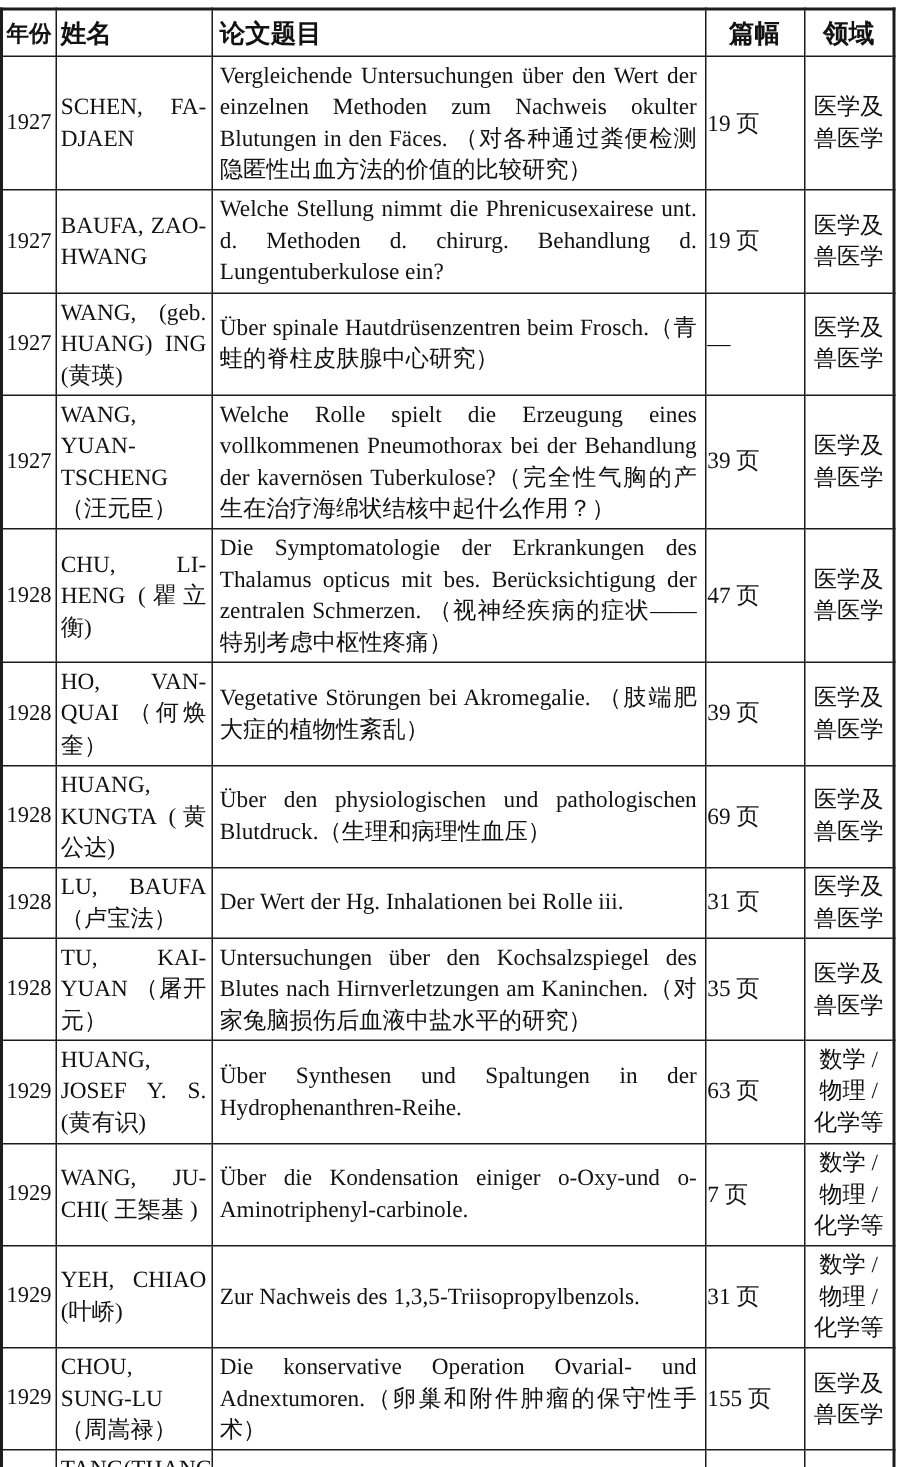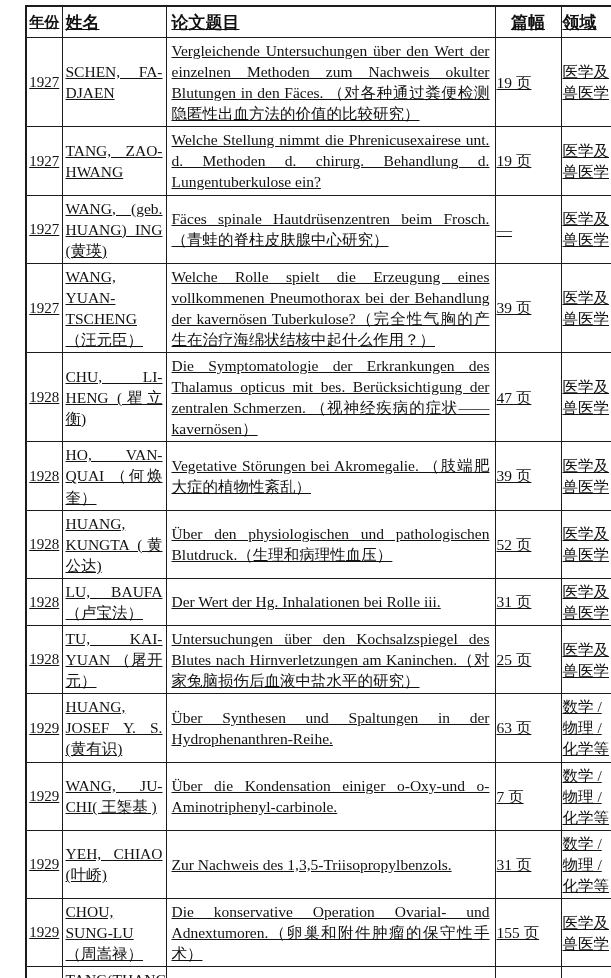--- a/index.html
+++ b/index.html
@@ -16,22 +16,21 @@
   body{
     width:611px;
     height:978px;
     overflow:hidden;
     font-family:"Liberation Serif","DejaVu Serif",serif;
   }
   .page{
     box-sizing:border-box;
     width:541px;
     height:978px;
-    padding:5px 8px 6px 25px;
-    text-decoration:underline;
+    padding:5px 8px 6px 0;
   }
   table.scan-table{
     width:595px;
     height:965px;
     border-collapse:collapse;
     table-layout:fixed;
     border:2.5px solid var(--border);
   }
   th,td{
     border:1.5px solid var(--border);
@@ -68,21 +67,21 @@
     text-align:justify;
     padding:2px 5px;
   }
   .c-pages{
     width:66px;
     padding:2px 1px;
     white-space:nowrap;
   }
   .c-field{
     width:60px;
-    text-align:left;
+    text-align:center;
     padding:2px 1px;
     white-space:pre-line;
   }
 </style>
 </head>
 <body>
 
 <div class="page">
   <table class="scan-table">
     <colgroup>
@@ -105,79 +104,79 @@
         <tr>
           <td class="c-year">1927</td>
           <td class="c-name">SCHEN, FA-DJAEN</td>
           <td class="c-title">Vergleichende Untersuchungen über den Wert der einzelnen Methoden zum Nachweis okulter Blutungen in den Fäces. （对各种通过粪便检测隐匿性出血方法的价值的比较研究）</td>
           <td class="c-pages">19 页</td>
           <td class="c-field">医学及
 兽医学</td>
         </tr>
         <tr>
           <td class="c-year">1927</td>
-          <td class="c-name">TANG, ZAO-HWANG</td>
+          <td class="c-name">BAUFA, ZAO-HWANG</td>
           <td class="c-title">Welche Stellung nimmt die Phrenicusexairese unt. d. Methoden d. chirurg. Behandlung d. Lungentuberkulose ein?</td>
           <td class="c-pages">19 页</td>
           <td class="c-field">医学及
 兽医学</td>
         </tr>
         <tr>
           <td class="c-year">1927</td>
           <td class="c-name">WANG, (geb. HUANG) ING (黄瑛)</td>
-          <td class="c-title">Fäces spinale Hautdrüsenzentren beim Frosch.（青蛙的脊柱皮肤腺中心研究）</td>
+          <td class="c-title">Über spinale Hautdrüsenzentren beim Frosch.（青蛙的脊柱皮肤腺中心研究）</td>
           <td class="c-pages">—</td>
           <td class="c-field">医学及
 兽医学</td>
         </tr>
         <tr>
           <td class="c-year">1927</td>
           <td class="c-name">WANG, YUAN-TSCHENG （汪元臣）</td>
           <td class="c-title">Welche Rolle spielt die Erzeugung eines vollkommenen Pneumothorax bei der Behandlung der kavernösen Tuberkulose?（完全性气胸的产生在治疗海绵状结核中起什么作用？）</td>
           <td class="c-pages">39 页</td>
           <td class="c-field">医学及
 兽医学</td>
         </tr>
         <tr>
           <td class="c-year">1928</td>
           <td class="c-name">CHU, LI-HENG (瞿立衡)</td>
-          <td class="c-title">Die Symptomatologie der Erkrankungen des Thalamus opticus mit bes. Berücksichtigung der zentralen Schmerzen. （视神经疾病的症状——kavernösen）</td>
+          <td class="c-title">Die Symptomatologie der Erkrankungen des Thalamus opticus mit bes. Berücksichtigung der zentralen Schmerzen. （视神经疾病的症状——特别考虑中枢性疼痛）</td>
           <td class="c-pages">47 页</td>
           <td class="c-field">医学及
 兽医学</td>
         </tr>
         <tr>
           <td class="c-year">1928</td>
           <td class="c-name">HO, VAN-QUAI （何焕奎）</td>
           <td class="c-title">Vegetative Störungen bei Akromegalie. （肢端肥大症的植物性紊乱）</td>
           <td class="c-pages">39 页</td>
           <td class="c-field">医学及
 兽医学</td>
         </tr>
         <tr>
           <td class="c-year">1928</td>
           <td class="c-name">HUANG, KUNGTA (黄公达)</td>
           <td class="c-title">Über den physiologischen und pathologischen Blutdruck.（生理和病理性血压）</td>
-          <td class="c-pages">52 页</td>
+          <td class="c-pages">69 页</td>
           <td class="c-field">医学及
 兽医学</td>
         </tr>
         <tr>
           <td class="c-year">1928</td>
           <td class="c-name">LU, BAUFA （卢宝法）</td>
           <td class="c-title">Der Wert der Hg. Inhalationen bei Rolle iii.</td>
           <td class="c-pages">31 页</td>
           <td class="c-field">医学及
 兽医学</td>
         </tr>
         <tr>
           <td class="c-year">1928</td>
           <td class="c-name">TU, KAI-YUAN （屠开元）</td>
           <td class="c-title">Untersuchungen über den Kochsalzspiegel des Blutes nach Hirnverletzungen am Kaninchen.（对家兔脑损伤后血液中盐水平的研究）</td>
-          <td class="c-pages">25 页</td>
+          <td class="c-pages">35 页</td>
           <td class="c-field">医学及
 兽医学</td>
         </tr>
         <tr>
           <td class="c-year">1929</td>
           <td class="c-name">HUANG, JOSEF Y. S. (黄有识)</td>
           <td class="c-title">Über Synthesen und Spaltungen in der Hydrophenanthren-Reihe.</td>
           <td class="c-pages">63 页</td>
           <td class="c-field">数学 /
 物理 /

